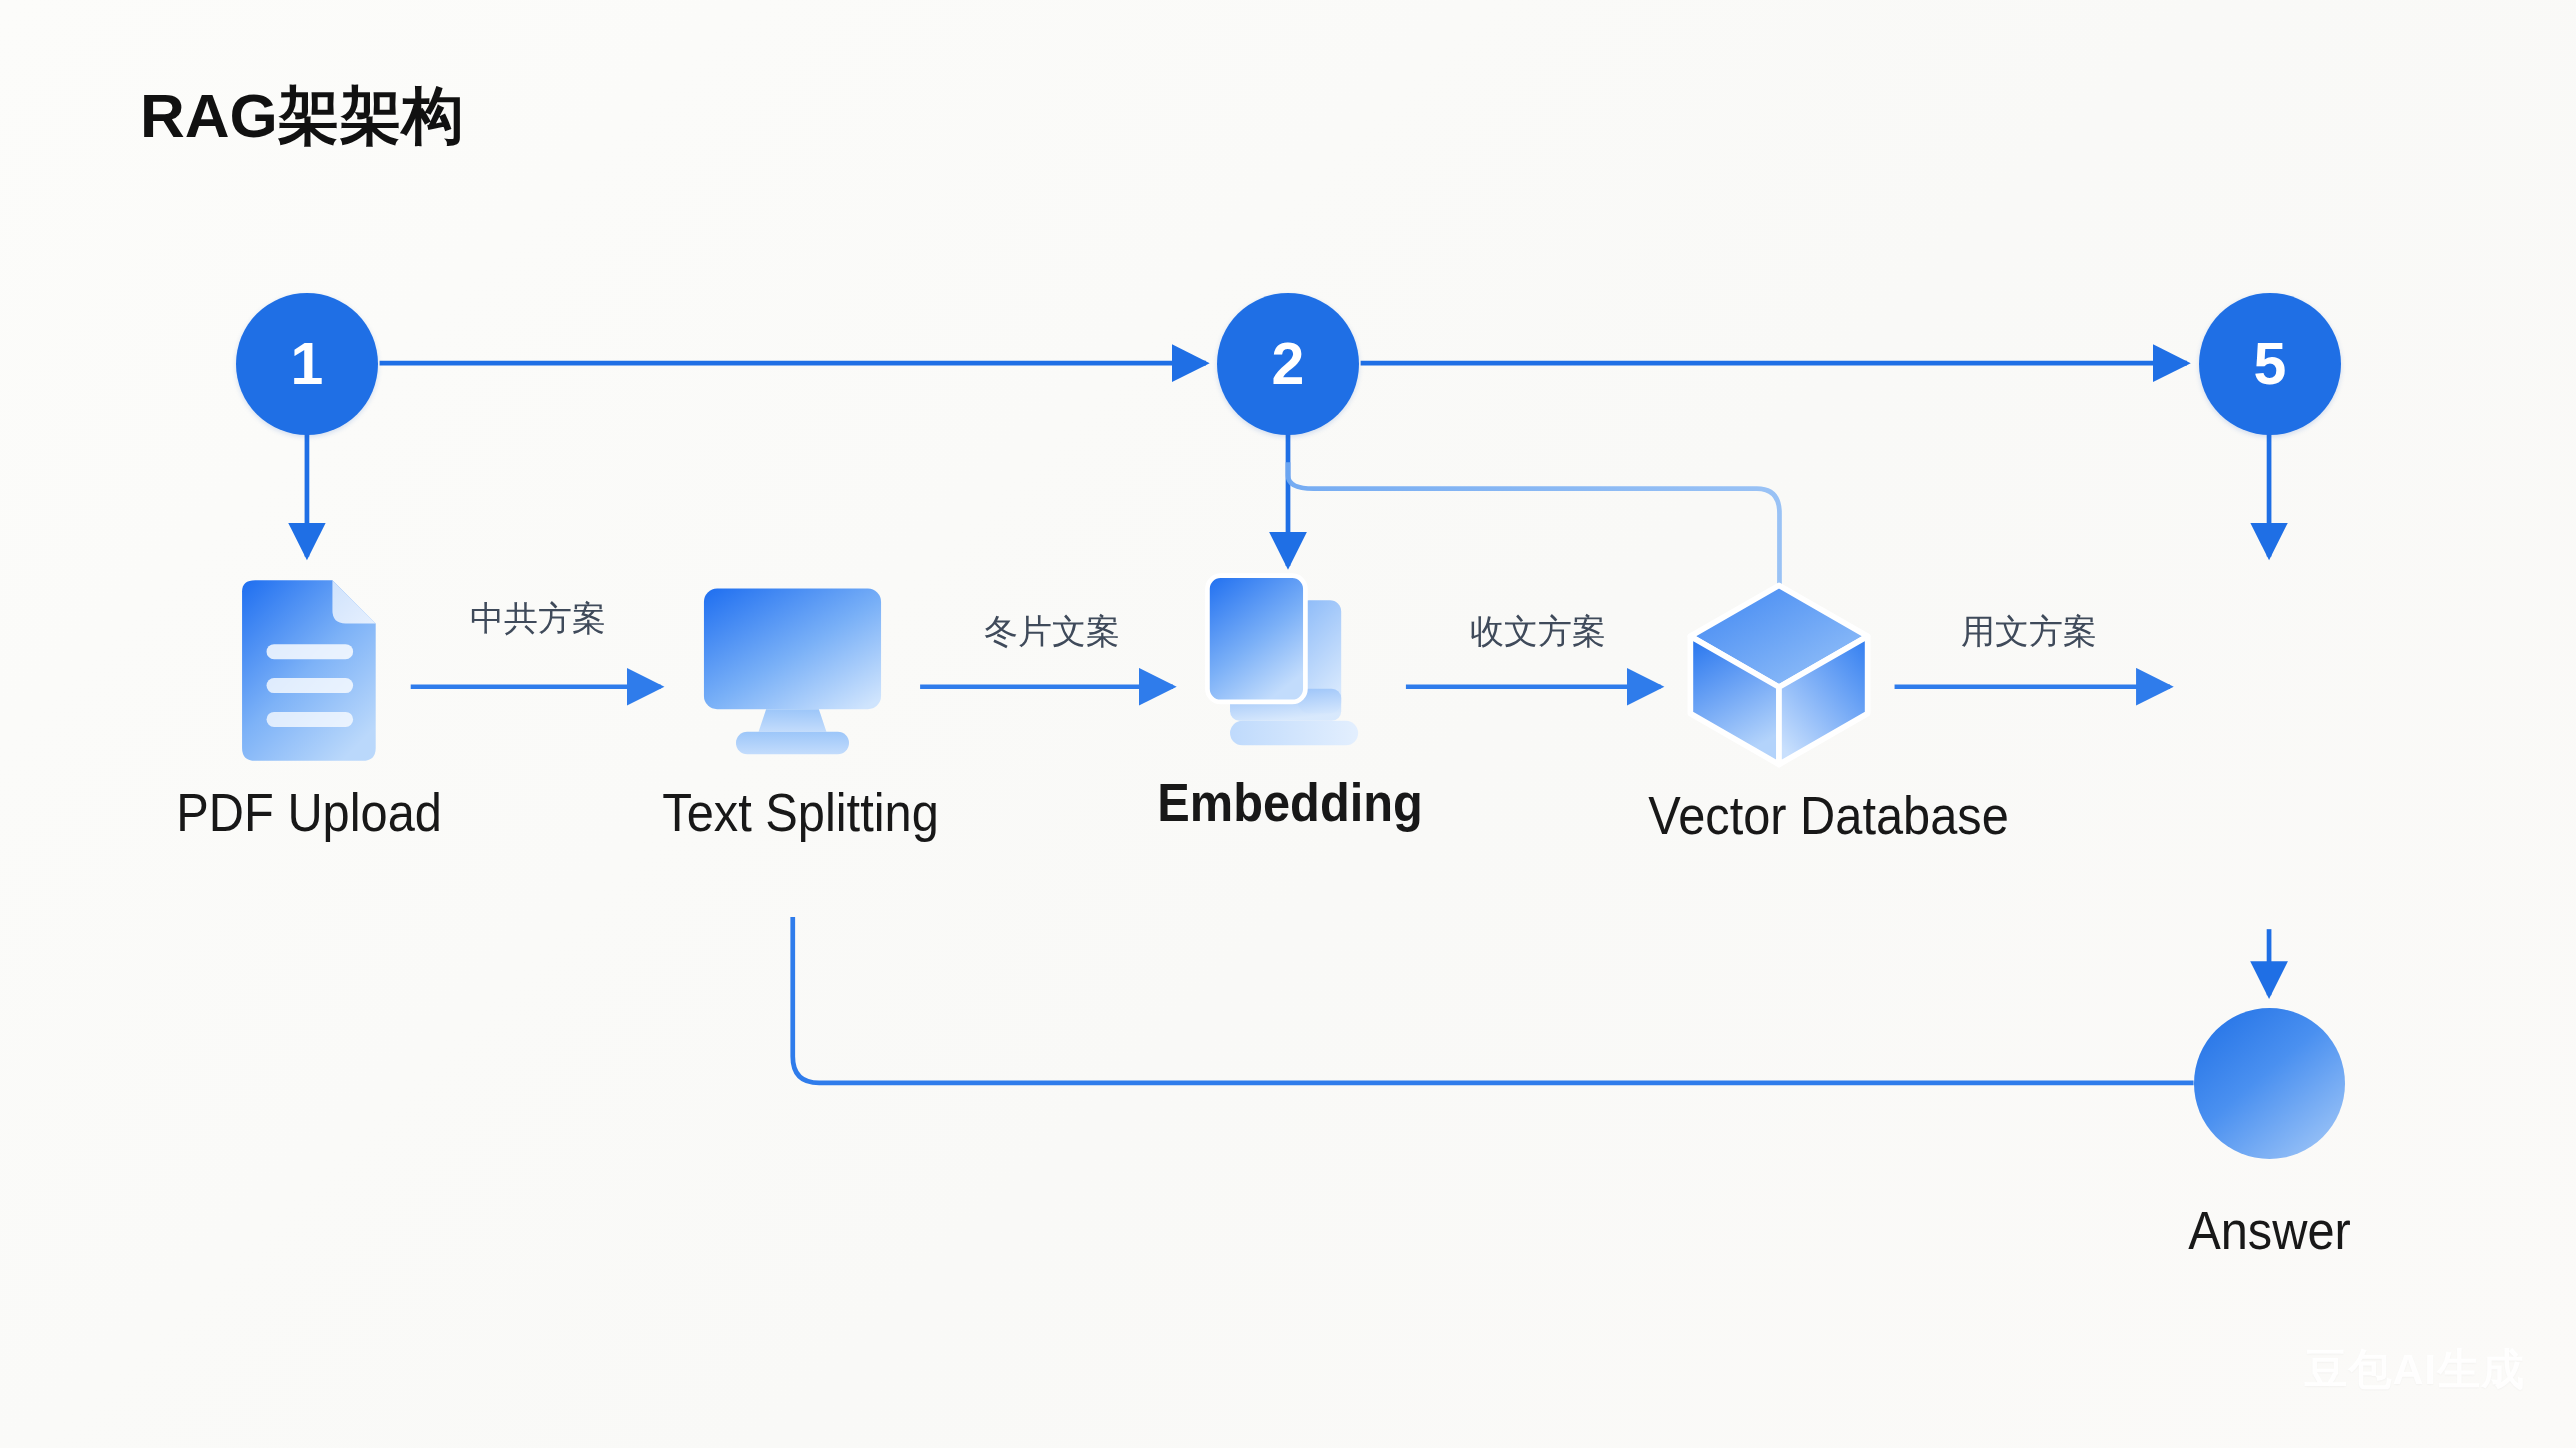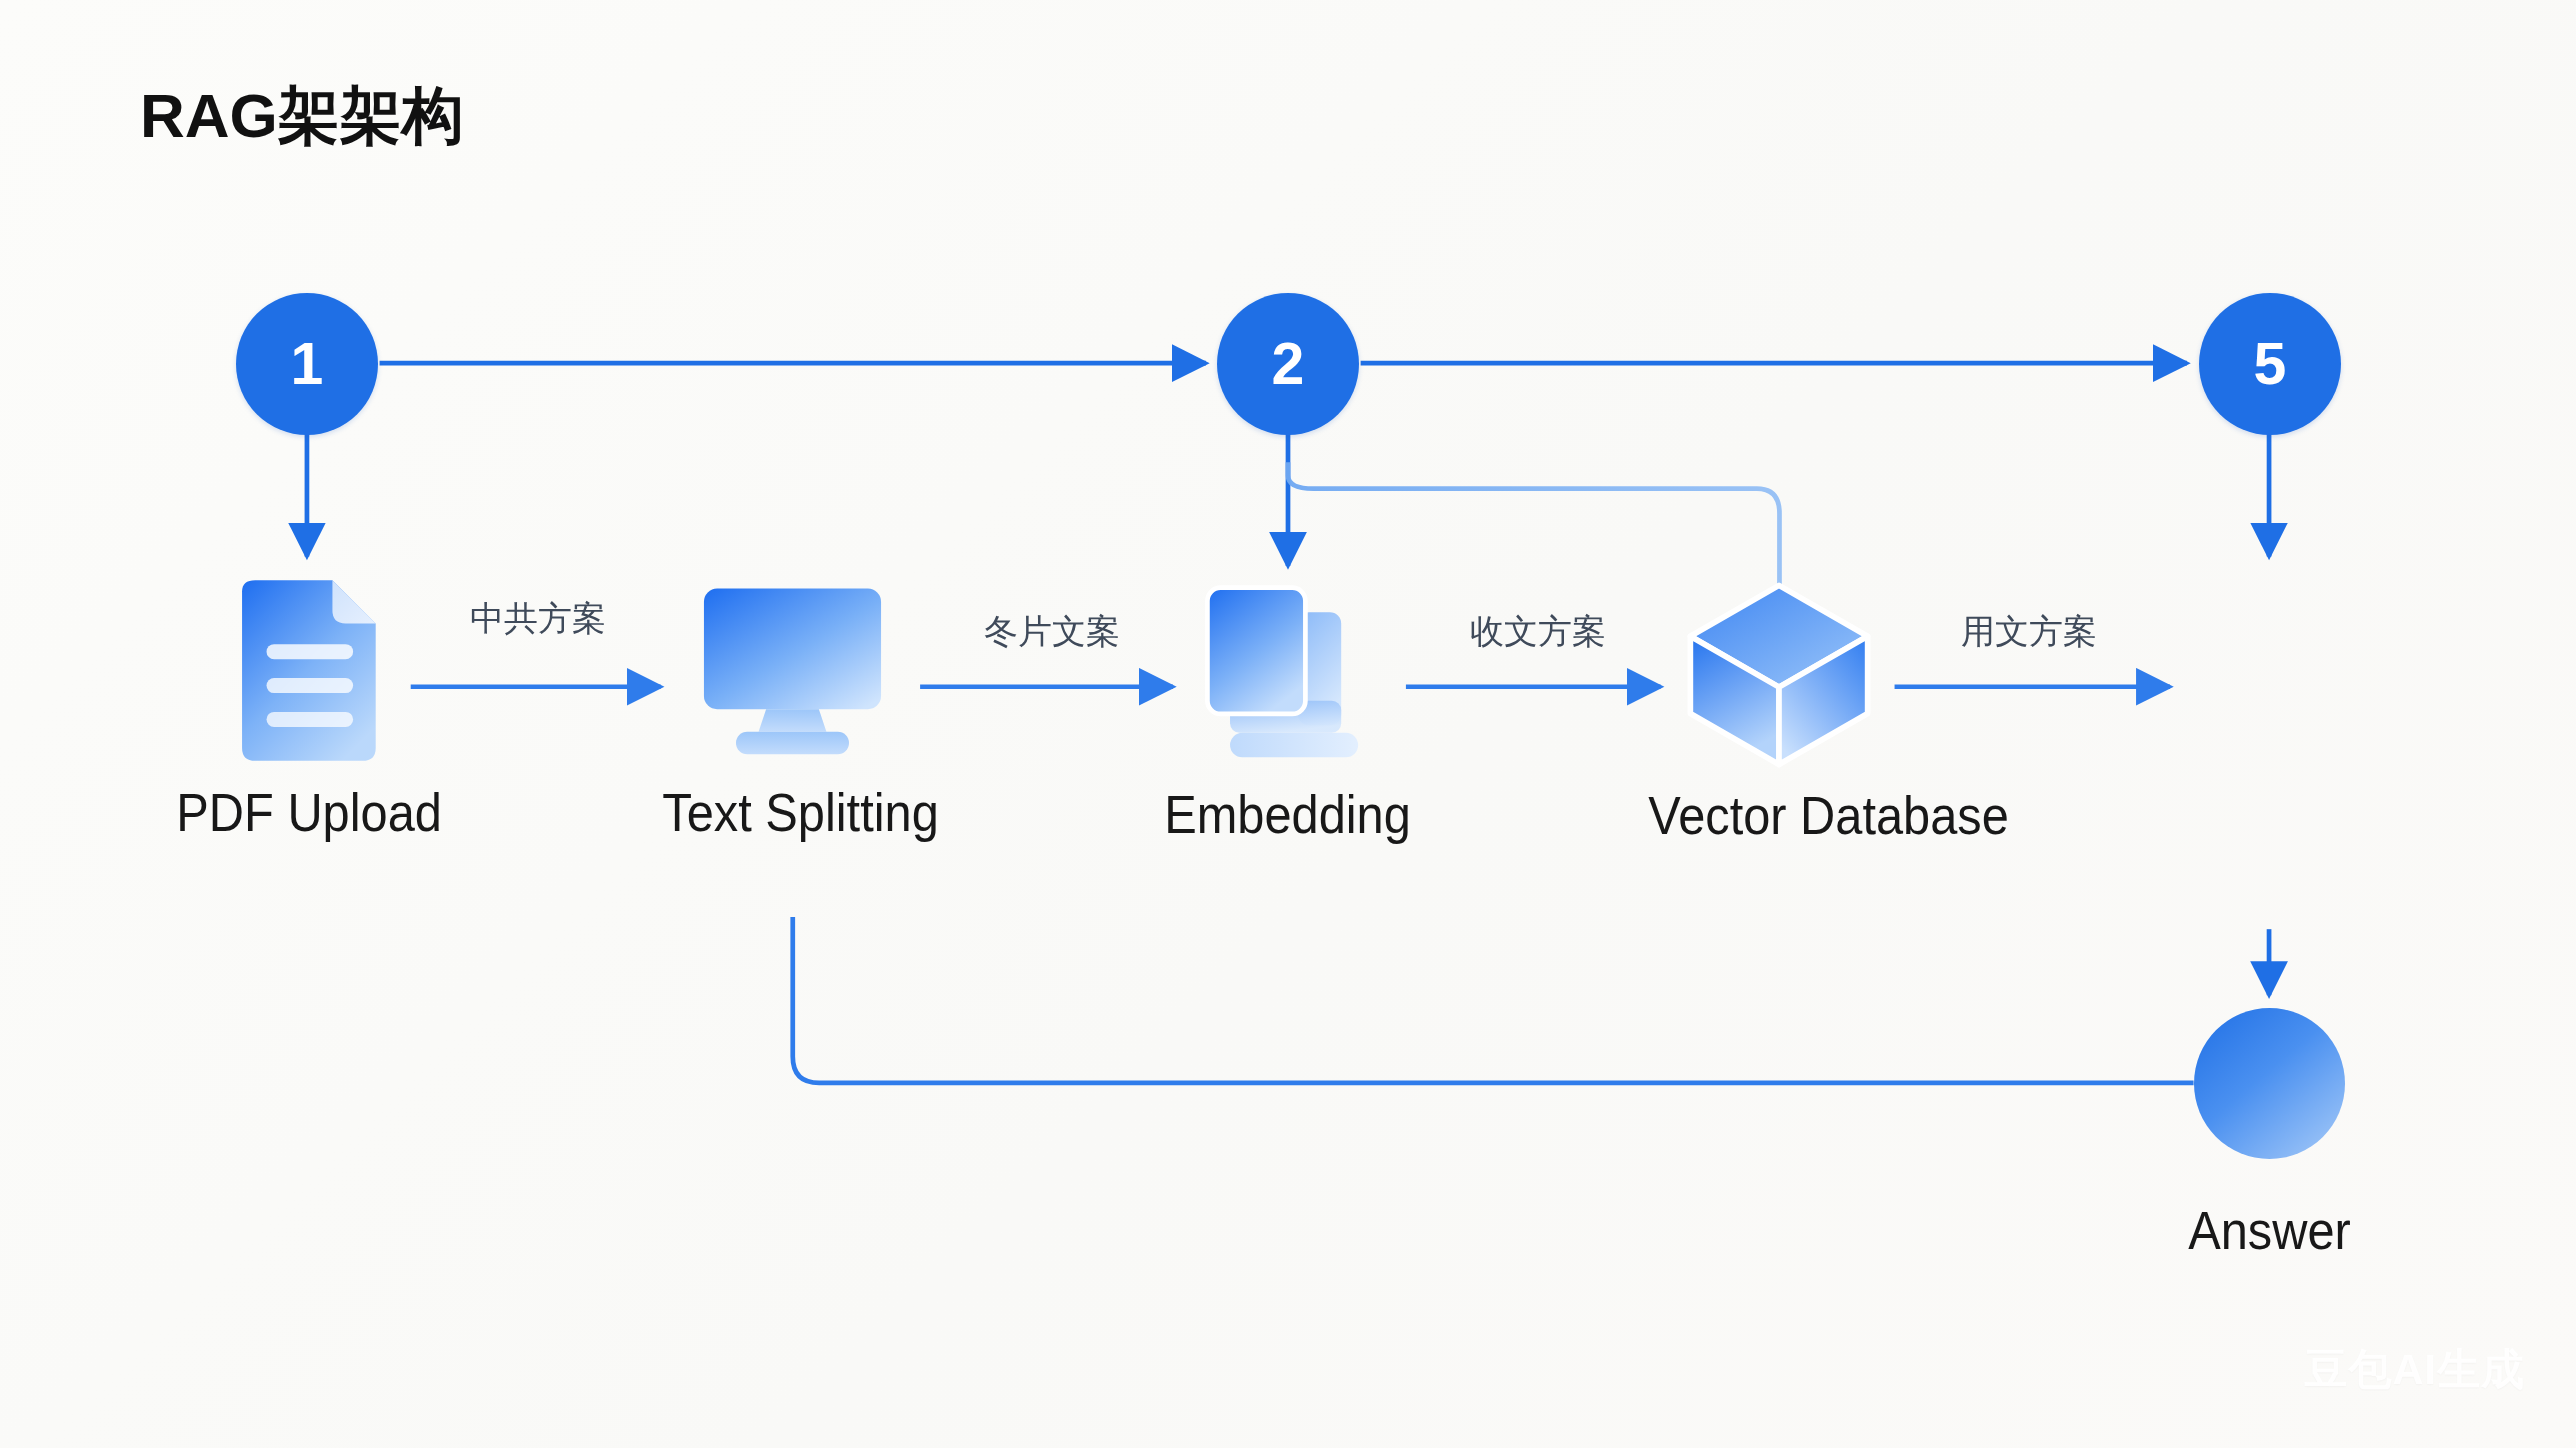--- a/index.html
+++ b/index.html
@@ -228,21 +228,21 @@
           </linearGradient>
         </defs>
         <rect x="6" y="8" width="188" height="128" rx="14" fill="url(#gMon)"></rect>
         <path d="M72,136 L128,136 L136,160 L64,160 Z" fill="url(#gMonB)"></path>
         <rect x="40" y="160" width="120" height="24" rx="12" fill="url(#gMonB)"></rect>
       </svg>
     </div>
     <div class="node-label">Text Splitting</div>
   </div>
 
-  <div class="node" style="left:1146px; top:578px;">
+  <div class="node" style="left:1146px; top:566px;font-weight:bold;">
     <div class="node-icon">
       <svg width="179" height="189" viewBox="0 0 190 200">
         <defs>
           <linearGradient id="gStk1" x1="0" y1="0" x2="0.6" y2="1">
             <stop offset="0%" stop-color="#1e6ef0"></stop>
             <stop offset="60%" stop-color="#7bb0f7"></stop>
             <stop offset="100%" stop-color="#c2dcfc"></stop>
           </linearGradient>
           <linearGradient id="gStk2" x1="0" y1="0" x2="0.4" y2="1">
             <stop offset="0%" stop-color="#8ab9f8"></stop>

